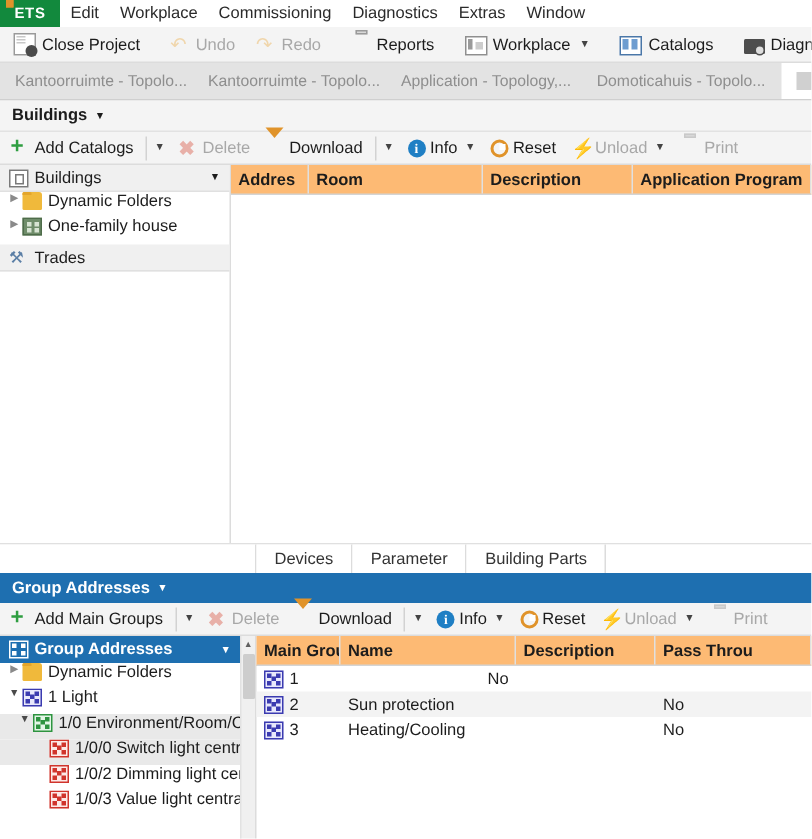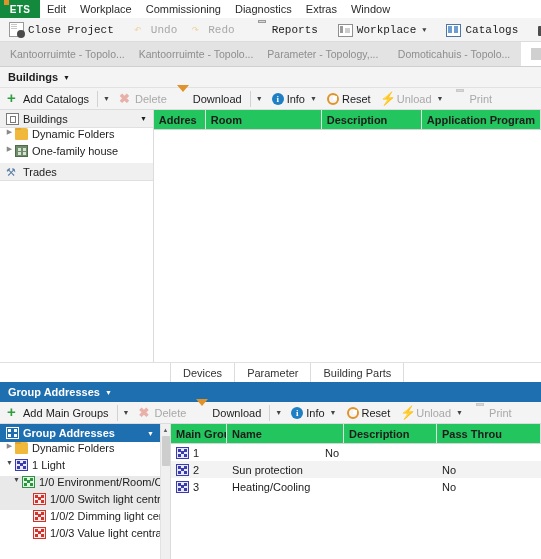--- a/index.html
+++ b/index.html
@@ -18,21 +18,21 @@
     display:flex;align-items:center;justify-content:center;
     width:40px;letter-spacing:.4px;
   }
   .menubar .mi{
     display:flex;align-items:center;padding:0 7px;font-size:11px;color:#2a2a2a;cursor:default;
   }
 
   
   .toolbar{
     height:24px;background:#f4f4f4;border-bottom:1px solid #dcdcdc;
-    display:flex;align-items:center;padding:0 2px;box-sizing:border-box;font-family:Liberation Mono, monospace;
+    display:flex;align-items:center;padding:0 2px;box-sizing:border-box;
   }
   .tb-item{display:flex;align-items:center;gap:4px;padding:0 7px;height:22px;color:#1c1c1c;font-size:11px;white-space:nowrap;}
   .tb-item.disabled{color:#a8a8a8;}
   .tb-sep{width:1px;height:16px;background:#d2d2d2;margin:0 3px;}
   .tb-caret{font-size:7px;margin-left:2px;color:#444;}
   .ic{width:13px;height:13px;display:inline-block;position:relative;flex:0 0 auto;}
 
   
   .ic-close-project{background:#fff;border:1px solid #9a9a9a;}
   .ic-close-project:after{content:"";position:absolute;right:-2px;bottom:-2px;width:8px;height:8px;border-radius:50%;background:#4a4a4a;}
@@ -107,21 +107,21 @@
   .ic-ga-red{border:1px solid #d0342c;background:#fde9e7;box-sizing:border-box;}
   .ic-ga-red:after{content:"";position:absolute;left:1px;top:1px;width:3px;height:3px;background:#d0342c;box-shadow:6px 0 0 #d0342c,0 5px 0 #d0342c,6px 5px 0 #d0342c,3px 2px 0 #d0342c;}
   .ic-ga-hdr{border:1px solid #ffffff;background:#1e6fb0;box-sizing:border-box;}
   .ic-ga-hdr:after{content:"";position:absolute;left:1px;top:1px;width:3px;height:3px;background:#fff;box-shadow:6px 0 0 #fff,0 5px 0 #fff,6px 5px 0 #fff;}
   .ic-buildings-hdr{border:1px solid #7a7a7a;background:#fff;box-sizing:border-box;}
   .ic-buildings-hdr:after{content:"";position:absolute;left:3px;top:2px;width:6px;height:7px;border:1px solid #7a7a7a;box-sizing:border-box;}
   .ic-trades{color:#5b7fa6;font-size:11px;line-height:12px;}
 
   
   .grid-head{
-    height:19px;display:flex;align-items:stretch;background:#22c55e;
+    height:19px;display:flex;align-items:stretch;background:#fdba74;
     border-bottom:1px solid #d4d4d4;font-weight:bold;font-size:11px;
   }
   .gh{
     display:flex;align-items:center;padding:0 5px;border-right:1px solid #e0e0e0;
     overflow:hidden;white-space:nowrap;box-sizing:border-box;
   }
   .grid-row{height:17px;display:flex;align-items:stretch;font-size:11px;}
   .grid-row.alt{background:#f3f3f3;}
   .gc{display:flex;align-items:center;padding:0 5px;overflow:hidden;white-space:nowrap;box-sizing:border-box;}
 
@@ -196,21 +196,21 @@
   </div>
 
   <div class="projtabs">
     <div class="ptab" style="width:120px">
       <span>Kantoorruimte - Topolo...</span>
     </div>
     <div class="ptab" style="width:120px">
       <span>Kantoorruimte - Topolo...</span>
     </div>
     <div class="ptab" style="width:122px">
-      <span>Parameter - Topology,...</span>
+      <span>Application - Topology,...</span>
     </div>
     <div class="ptab" style="width:125px">
       <span>Domoticahuis - Topolo...</span>
     </div>
     <div class="ptab active" style="flex:1">
       <span class="ptab-icon"></span>
 
     </div>
   </div>
 

